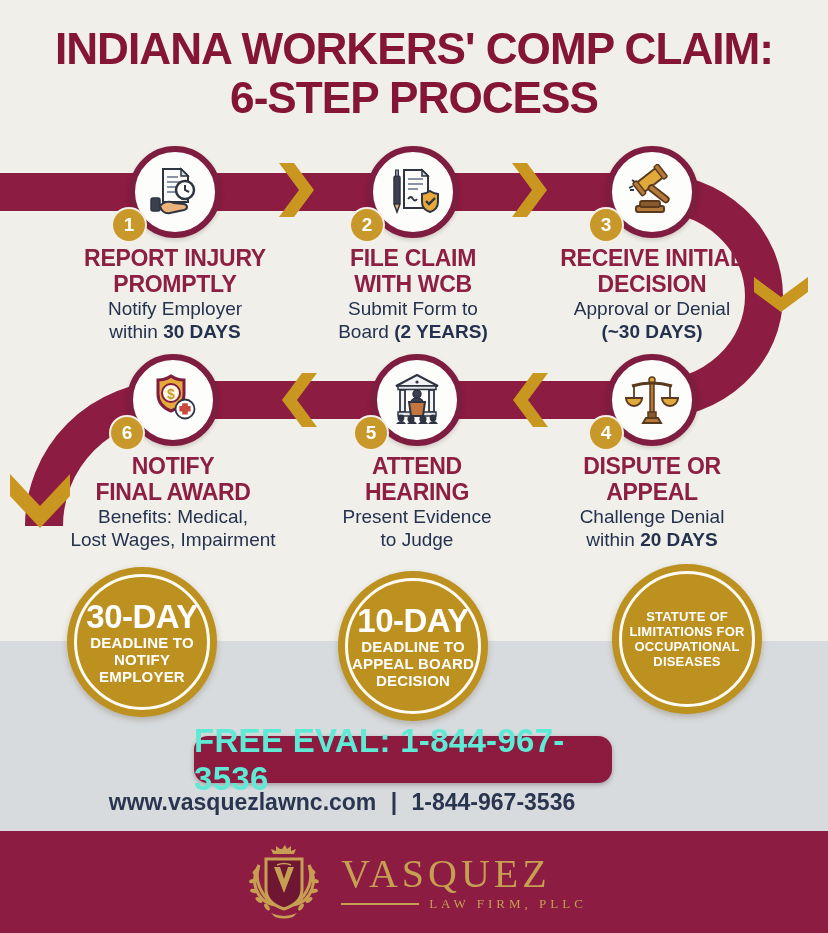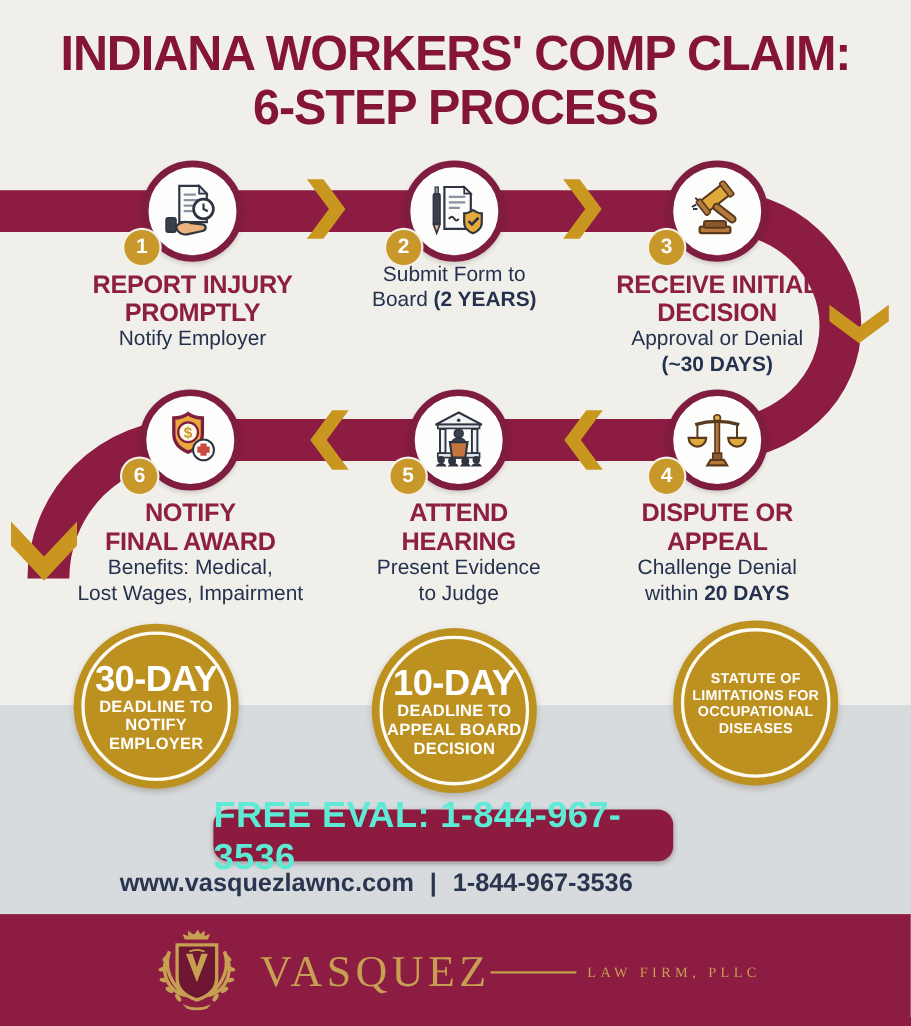--- a/index.html
+++ b/index.html
@@ -43,21 +43,21 @@
   .eval-banner{position:absolute;left:194px;top:736px;width:418px;height:47px;background:#8C1B3F;
     border-radius:14px;color:#5eead4;font-weight:800;font-size:33px;letter-spacing:.3px;
     display:flex;align-items:center;justify-content:center;z-index:3;box-shadow:0 2px 5px rgba(40,10,20,.3);}
   .contact-line{position:absolute;left:0;top:789px;width:684px;text-align:center;color:#2A3550;
     font-size:23px;font-weight:600;z-index:3;}
   .contact-line span{margin:0 4px;}
 
   
   .footer-logo{position:absolute;left:0;top:843px;width:828px;display:flex;align-items:center;
     justify-content:center;gap:14px;z-index:3;}
-  .wordmark{display:flex;flex-direction:row;}
+  .wordmark{display:flex;flex-direction:column;}
   .brand{font-family:"Liberation Serif", serif;color:#C79F52;font-size:40px;line-height:40px;letter-spacing:4px;}
   .subbrand-row{display:flex;align-items:center;gap:10px;margin-top:2px;}
   .subbrand-rule{width:78px;height:2px;background:#C79F52;}
   .subbrand{color:#C79F52;font-size:13px;letter-spacing:4px;font-family:"Liberation Serif", serif;}
 </style>
 </head>
 <body>
 
 <div class="poster">
   <div class="bg-top"></div>
@@ -99,20 +99,21 @@
         <path d="M13 42 c4 -5 10 -5 14 -3 l10 1 c4 1 4 5 0 6 l-14 3 c-5 1 -9 -2 -10 -7 z" fill="#EBB27B" stroke="#2E3440" stroke-width="2"></path>
       </svg>
     </div>
     <div class="step-num">1</div>
     <div class="step-title">
       <div>REPORT INJURY</div>
         <div>PROMPTLY</div>
     </div>
     <div class="step-sub">
       <div>Notify Employer</div>
+      <div><span>within </span><b>30 DAYS</b><span></span></div>
     </div>
   </div>
 
   <div class="step" style="left:301px;top:146px;">
     <div class="step-circle">
       <svg width="56" height="56" viewBox="0 0 56 56">
         <rect x="9" y="12" width="6" height="28" rx="2" fill="#3A4150" stroke="#2E3440" stroke-width="1.5"></rect>
         <path d="M9 40 l3 8 l3 -8 z" fill="#E8B27B" stroke="#2E3440" stroke-width="1.5"></path>
         <rect x="10.5" y="6" width="3" height="6" fill="#8A93A3" stroke="#2E3440" stroke-width="1"></rect>
         <path d="M19 6 h18 l6 6 v32 h-24 z" fill="#FBFBFA" stroke="#2E3440" stroke-width="2"></path>
@@ -121,20 +122,24 @@
             <line x1="23" y1="15" x2="38" y2="15"></line>
             <line x1="23" y1="20" x2="38" y2="20"></line>
             <line x1="23" y1="25" x2="33" y2="25"></line>
           </g>
         <path d="M23 35 q3 -4 5 0 q2 3 4 0" fill="none" stroke="#2E3440" stroke-width="1.8"></path>
         <path d="M45 27 c3 2 6 3 8 3 v8 c0 6 -5 9 -8 10 c-3 -1 -8 -4 -8 -10 v-8 c2 0 5 -1 8 -3 z" fill="#E7A93C" stroke="#2E3440" stroke-width="2"></path>
         <path d="M41 37 l3 3 l6 -6" fill="none" stroke="#2E3440" stroke-width="2.4"></path>
       </svg>
     </div>
     <div class="step-num">2</div>
+    <div class="step-title">
+      <div>FILE CLAIM</div>
+        <div>WITH WCB</div>
+    </div>
     <div class="step-sub">
       <div>Submit Form to</div>
       <div><span>Board </span><b>(2 YEARS)</b><span></span></div>
     </div>
   </div>
 
   <div class="step" style="left:540px;top:146px;">
     <div class="step-circle">
       <svg width="56" height="56" viewBox="0 0 56 56">
         <g transform="rotate(-38 26 16)">

